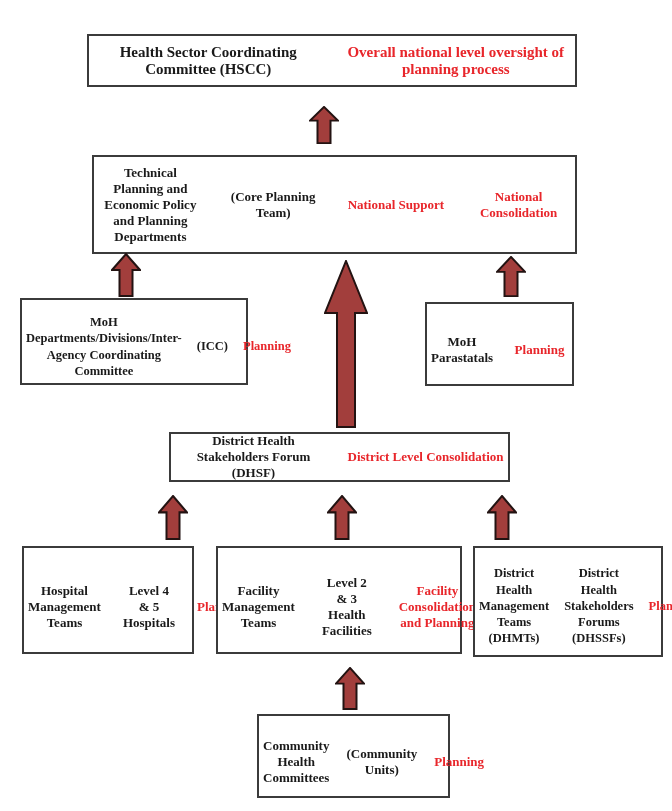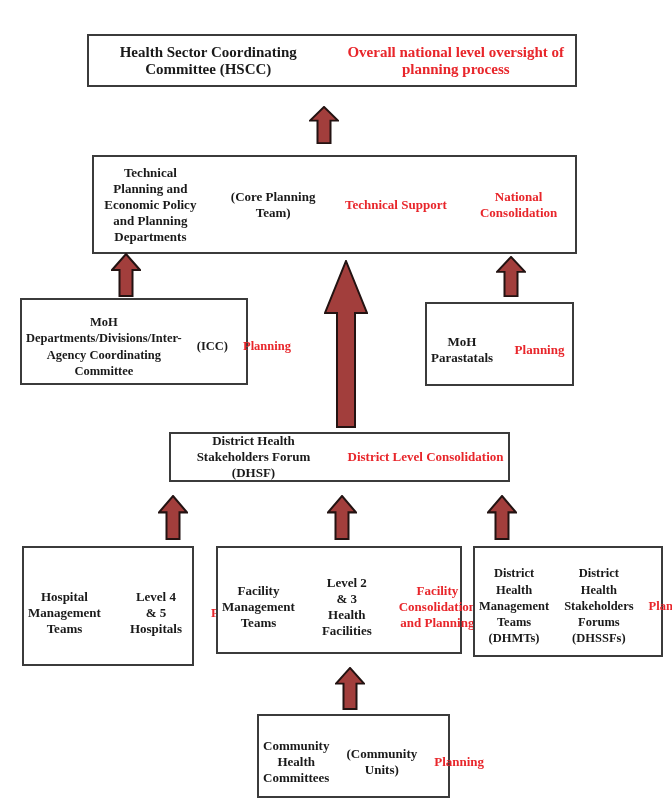--- a/index.html
+++ b/index.html
@@ -18,21 +18,21 @@
   }
   .box .line{width:100%; padding:0 4px; box-sizing:border-box;}
   .red{color:var(--red);}
   .arrow{position:absolute;}
 
   #box-hscc       {left:87px;  top:34px;  width:490px; height:53px;  justify-content:center; gap:9px;  font-size:15px;}
   #box-core       {left:92px;  top:155px; width:485px; height:99px;  justify-content:center; gap:10px; font-size:13px;}
   #box-icc        {left:20px;  top:298px; width:228px; height:87px;  padding-top:10px; gap:7px; font-size:12.5px; line-height:1.3;}
   #box-parastatals{left:425px; top:302px; width:149px; height:84px;  padding-top:11px; gap:10px; font-size:13px;}
   #box-dhsf       {left:169px; top:432px; width:341px; height:50px;  justify-content:center; gap:7px; font-size:13px;}
-  #box-hospital   {left:22px;  top:546px; width:172px; height:120px; padding-top:14px; gap:21px; font-size:13px;}
+  #box-hospital   {left:22px;  top:546px; width:172px; height:108px; padding-top:14px; gap:14px; font-size:13px;}
   #box-facility   {left:216px; top:546px; width:246px; height:108px; padding-top:14px; gap:19px; font-size:13px;}
   #box-dhmt       {left:473px; top:546px; width:190px; height:111px; padding-top:9px;  gap:7px; font-size:12.5px; line-height:1.3;}
   #box-community  {left:257px; top:714px; width:193px; height:84px;  padding-top:12px; gap:9px; font-size:13px;}
 
   #arrow-a{left:309px; top:106px; width:30px; height:38px;}
   #arrow-b{left:111px; top:253px; width:30px; height:44px;}
   #arrow-c{left:324px; top:260px; width:44px; height:168px;}
   #arrow-d{left:496px; top:256px; width:30px; height:41px;}
   #arrow-e{left:158px; top:495px; width:30px; height:45px;}
   #arrow-f{left:327px; top:495px; width:30px; height:45px;}
@@ -49,21 +49,21 @@
     <div class="line red">Overall national level oversight of planning process</div>
   </div>
 
   <svg class="arrow" id="arrow-a" viewBox="0 0 30 44" preserveAspectRatio="none">
     <polygon points="15,1 29,17 21.5,17 21.5,43 8.5,43 8.5,17 1,17" stroke-width="2" stroke-linejoin="miter" fill="#A23E3C" stroke="#231312"></polygon>
   </svg>
 
   <div class="box" id="box-core">
     <div class="line">Technical Planning and Economic Policy and Planning Departments</div>
     <div class="line">(Core Planning Team)</div>
-    <div class="line red">Technical Support</div>
+    <div class="line red">National Support</div>
     <div class="line red">National Consolidation</div>
   </div>
 
   <svg class="arrow" id="arrow-b" viewBox="0 0 30 44" preserveAspectRatio="none">
     <polygon points="15,1 29,17 21.5,17 21.5,43 8.5,43 8.5,17 1,17" stroke-width="2" stroke-linejoin="miter" fill="#A23E3C" stroke="#231312"></polygon>
   </svg>
   <svg class="arrow" id="arrow-c" viewBox="0 0 44 168" preserveAspectRatio="none">
     <polygon points="22,1 43,53 31,53 31,167 13,167 13,53 1,53" stroke-width="2" stroke-linejoin="miter" fill="#A23E3C" stroke="#231312"></polygon>
   </svg>
   <svg class="arrow" id="arrow-d" viewBox="0 0 30 44" preserveAspectRatio="none">

